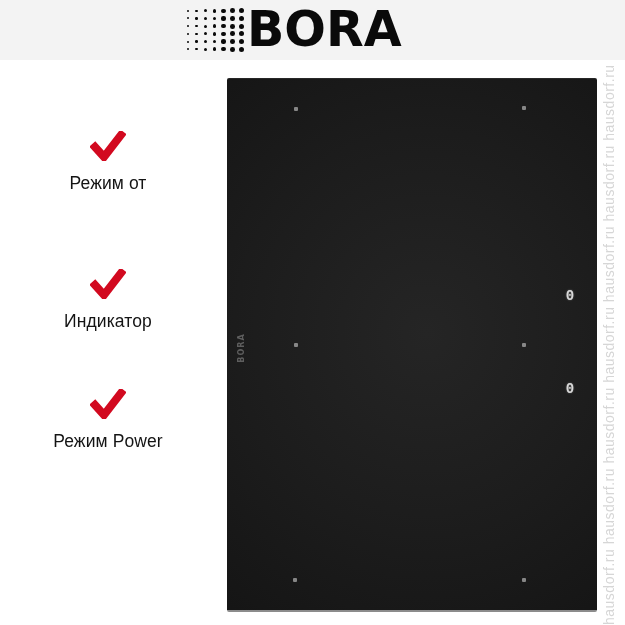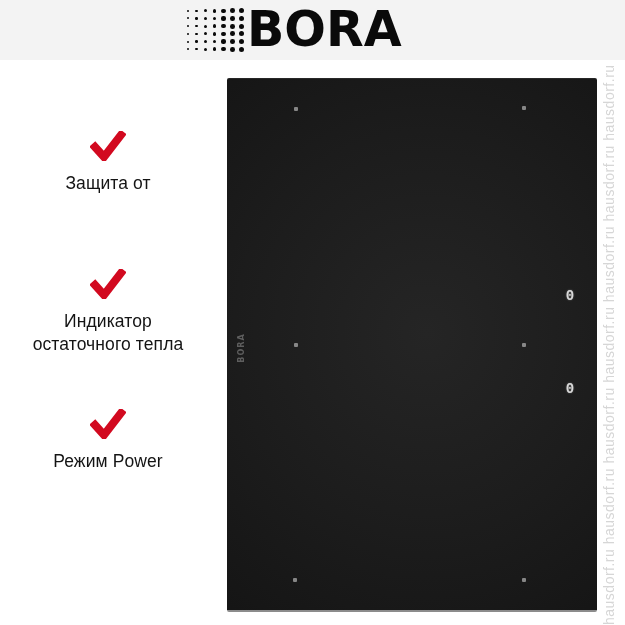--- a/index.html
+++ b/index.html
@@ -32,21 +32,21 @@
   
   .feature-list { position: absolute; left: 0; top: 60px; width: 216px; }
   .feature-item { position: absolute; left: 0; width: 216px; text-align: center; }
   .feature-item .check { display: block; margin: 0 auto 11px auto; }
   .feature-label {
     font-size: 17.5px; line-height: 23px; color: #141414;
     letter-spacing: 0.1px;
   }
   .f1 { top: 71px; }
   .f2 { top: 209px; text-align: center; }
-  .f3 { top: 349px; }
+  .f3 { top: 329px; }
 
   
   .cooktop {
     position: absolute; left: 227px; top: 78px; width: 370px; height: 534px;
     background: radial-gradient(130% 95% at 54% 48%,
                 #252525 0%, #1c1c1c 40%, #141414 72%, #0e0e0e 100%);
     border-radius: 2px;
     border-bottom: 2px solid #8c8c8c;
     box-shadow: inset 0 1px 0 rgba(255,255,255,0.07);
   }
@@ -142,31 +142,30 @@
     </div>
   </div>
 
   <div class="feature-list">
 
     <div class="feature-item f1">
       <svg class="check" width="36" height="30" viewBox="0 0 36 30">
         <path d="M5 16 L14 26 L31 4" fill="none" stroke="#d2091f" stroke-width="8" stroke-linecap="square" stroke-linejoin="miter"></path>
       </svg>
       <div class="feature-label">
-        <div>Защита от</div>
+        <div>Режим от</div>
       </div>
     </div>
 
     <div class="feature-item f2">
       <svg class="check" width="36" height="30" viewBox="0 0 36 30">
         <path d="M5 16 L14 26 L31 4" fill="none" stroke="#d2091f" stroke-width="8" stroke-linecap="square" stroke-linejoin="miter"></path>
       </svg>
       <div class="feature-label">
         <div>Индикатор</div>
-        <div>остаточного тепла</div>
       </div>
     </div>
 
     <div class="feature-item f3">
       <svg class="check" width="36" height="30" viewBox="0 0 36 30">
         <path d="M5 16 L14 26 L31 4" fill="none" stroke="#d2091f" stroke-width="8" stroke-linecap="square" stroke-linejoin="miter"></path>
       </svg>
       <div class="feature-label">
         <div>Режим Power</div>
         <div></div>

